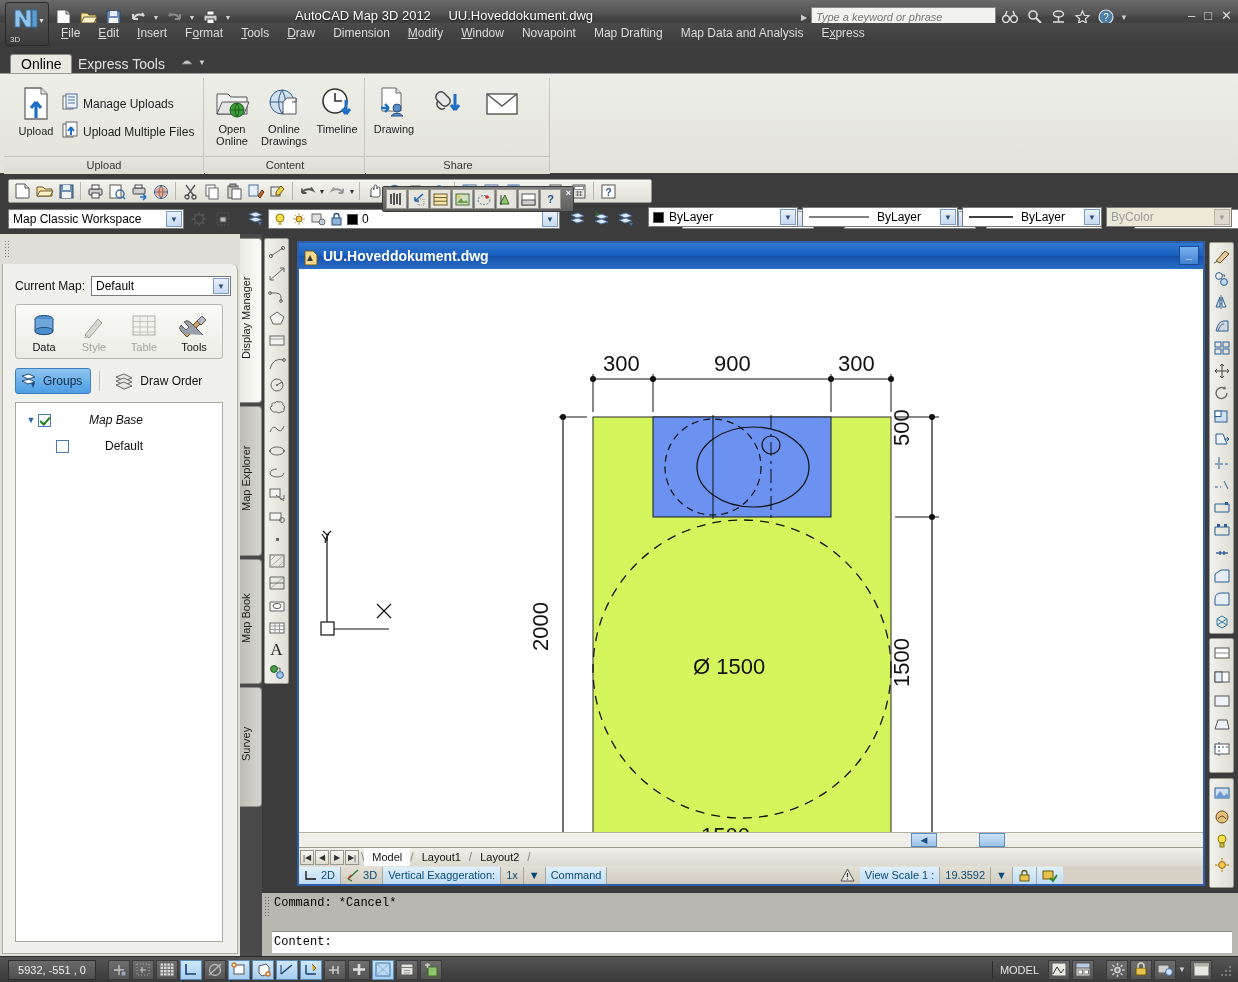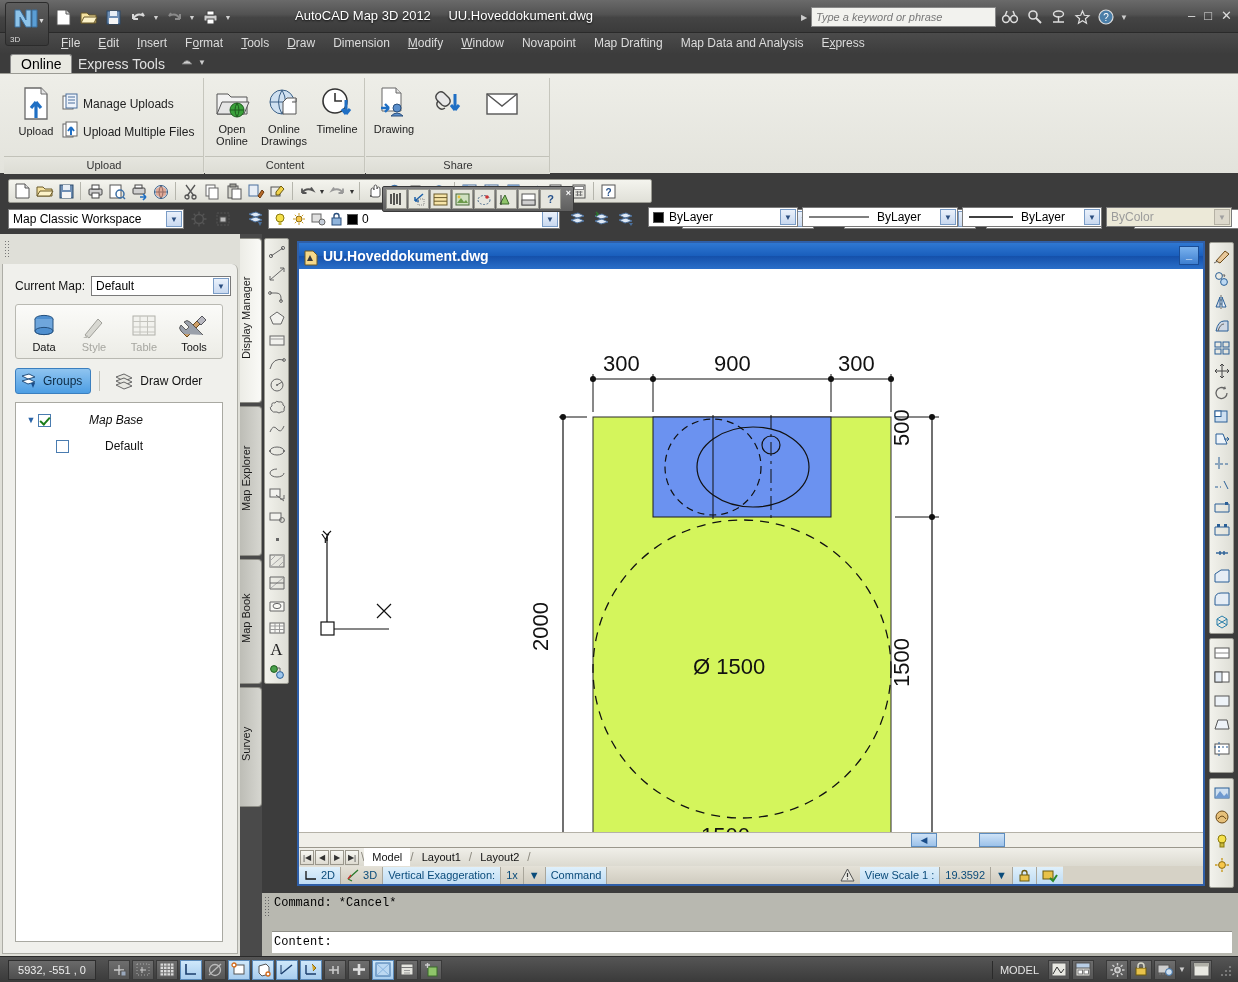--- a/index.html
+++ b/index.html
@@ -55,21 +55,21 @@
   .ic-arrow { color:#ccc; font-size:8px; }
   .searchbox {
     width:185px; height:20px; background:#f2f2ee; border:1px solid #888;
     font-style:italic; font-size:11px; color:#777; padding:2px 4px; line-height:15px;
   }
   .ic-btn { width:20px; height:20px; display:flex;align-items:center;justify-content:center; color:#e0e0e0; }
   .winbtns { position:absolute; right:6px; top:8px; display:flex; gap:9px; color:#ddd; font-size:13px; }
 
   
   .menubar {
-    position:absolute; left:0; top:33px; width:1238px; height:21px;
+    position:absolute; left:0; top:23px; width:1238px; height:21px;
     background: linear-gradient(180deg,#4b4b4b,#3c3c3c);
   }
   .menus { position:absolute; left:52px; top:0; display:flex; height:21px; align-items:center; }
   .menu-item { padding:0 9px; color:#dcdcdc; font-size:12px; line-height:21px; white-space:nowrap; }
   .menu-item u { text-decoration:underline; }
 
   
   .ribbon-tabs {
     position:absolute; left:0; top:54px; width:1238px; height:19px;
     background:#3c3c3c;

